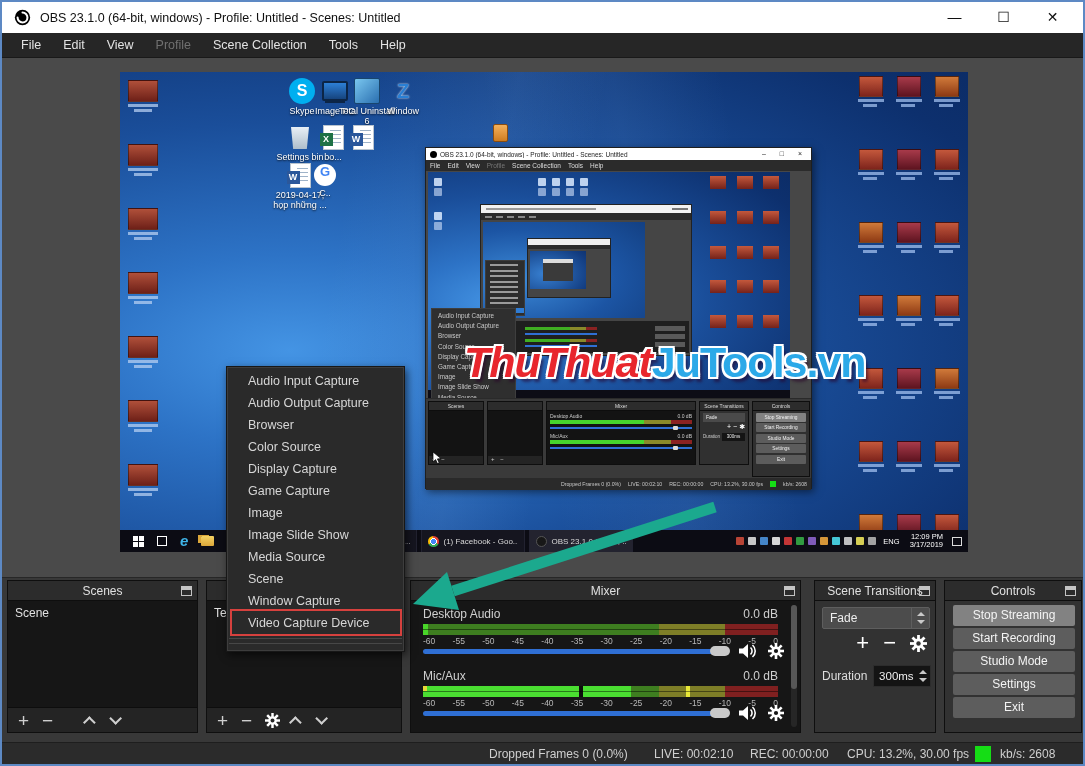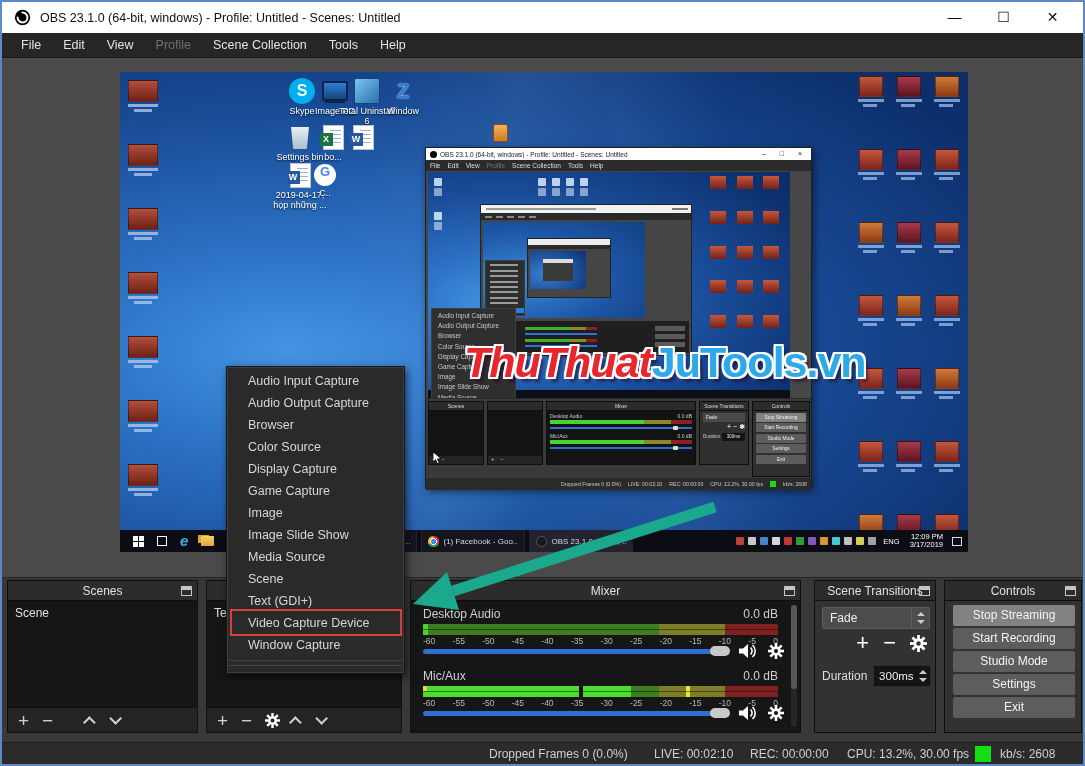--- a/index.html
+++ b/index.html
@@ -664,23 +664,22 @@
     <div class="mi">Audio Input Capture</div>
     <div class="mi">Audio Output Capture</div>
     <div class="mi">Browser</div>
     <div class="mi">Color Source</div>
     <div class="mi">Display Capture</div>
     <div class="mi">Game Capture</div>
     <div class="mi">Image</div>
     <div class="mi">Image Slide Show</div>
     <div class="mi">Media Source</div>
     <div class="mi">Scene</div>
-    <div class="mi">Text (GDI+)</div>
+    <div class="mi">Window Capture</div>
     <div class="mi">Video Capture Device</div>
-    <div class="mi">Window Capture</div>
     <div class="mi-sep"></div>
     <div class="mi-sep"></div>
     <div class="red-box"></div>
   </div>
 
   <div class="dock">
 
     <div class="panel" style="left:5px;width:191px">
       <div class="panel-header">
         <span>Scenes</span>

